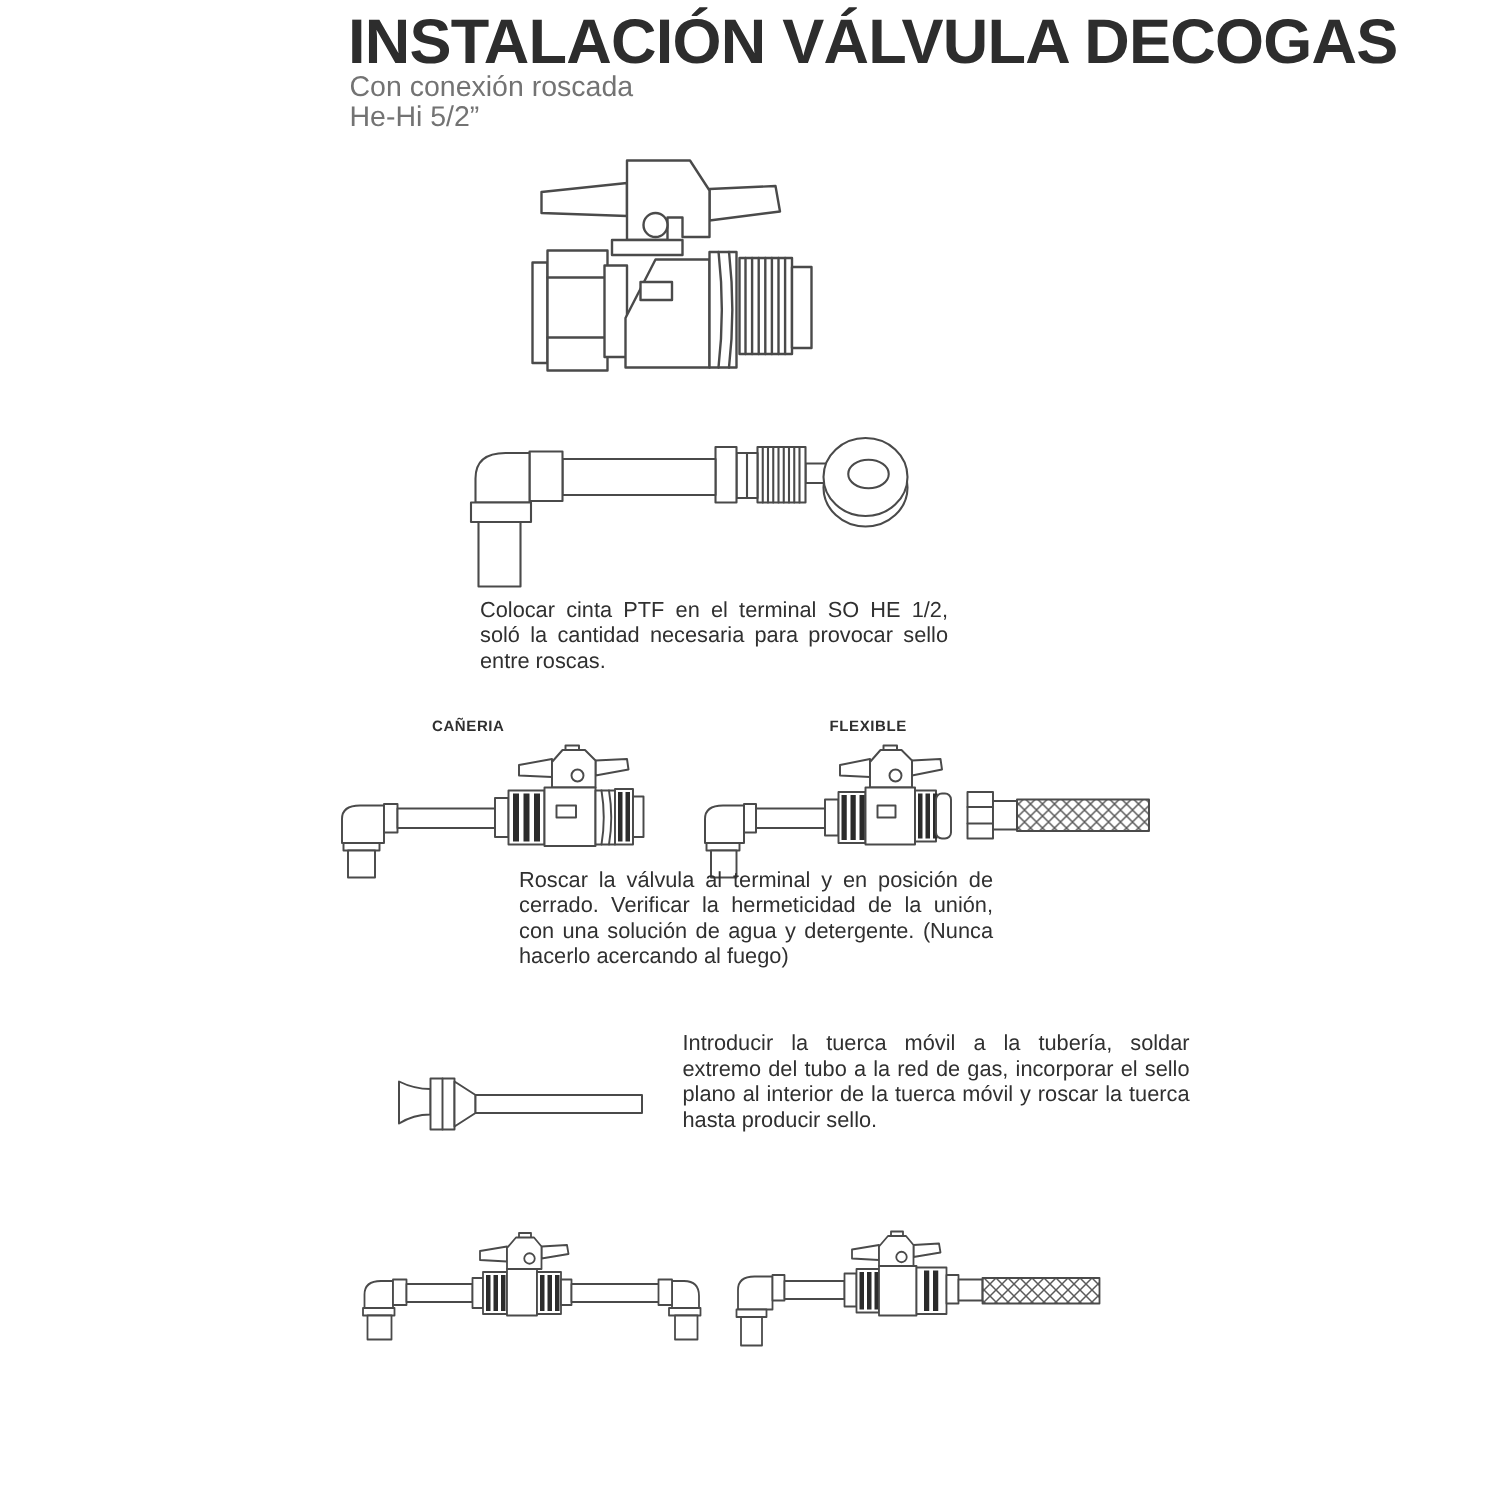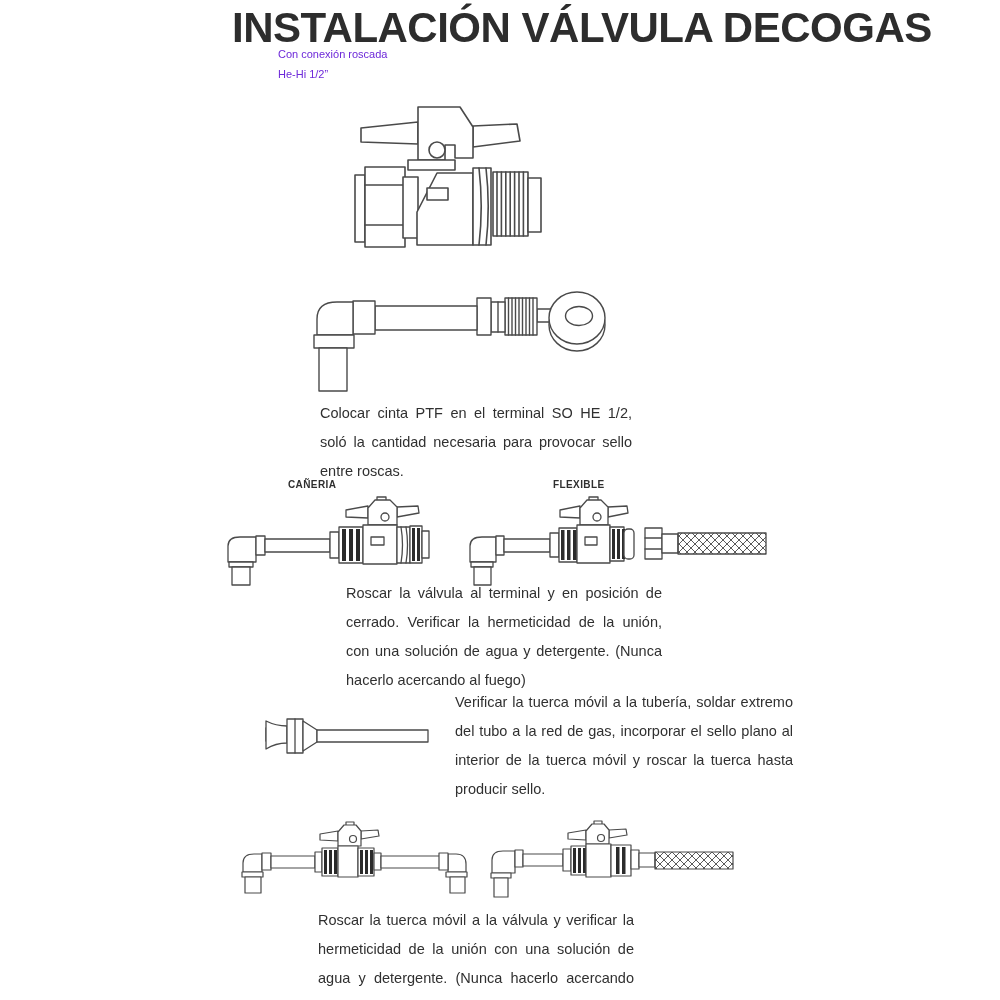--- a/index.html
+++ b/index.html
@@ -17,41 +17,40 @@
     left: 232px; top: 4px;
     font-size: 42px;
     font-weight: bold;
     letter-spacing: -0.5px;
     color: #2d2d2d;
     white-space: nowrap;
   }
   .subtitle {
     position: absolute;
     left: 233px;
-    font-size: 11px;
-    color: #6d28d9;
+    font-size: 19px;
+    color: #737373;
     white-space: nowrap;
-    margin-left: 45px;
   }
   .sub1 { top: 48px; }
   .sub2 { top: 68px; }
   .section-label {
     position: absolute;
     font-size: 10px;
     font-weight: bold;
     letter-spacing: 0.4px;
     color: #2f2f2f;
     white-space: nowrap;
   }
   .lbl-caneria  { left: 288px; top: 479px; }
   .lbl-flexible { left: 553px; top: 479px; }
   .caption {
     position: absolute;
     font-size: 14.5px;
-    line-height: 29px;
+    line-height: 17px;
     color: #303030;
     text-align: justify;
     text-align-last: left;
   }
   .cap1 { left: 320px; top: 399px; width: 312px; }
   .cap2 { left: 318px; top: 579px; width: 316px; margin-left: 28px; }
   .cap3 { left: 455px; top: 688px; width: 338px; }
   .cap4 { left: 318px; top: 906px; width: 316px; }
   figure { position: absolute; }
   .fig1 { left: 350px; top: 98px;  width: 200px; height: 150px; }
@@ -66,21 +65,21 @@
   .dark { fill: #2b2b2b; stroke: none; }
   .noline { fill: none; }
 </style>
 </head>
 <body>
 
 <div class="canvas">
 
   <h1 class="page-title">INSTALACIÓN VÁLVULA DECOGAS</h1>
   <div class="subtitle sub1">Con conexión roscada</div>
-  <div class="subtitle sub2">He-Hi 1/2”</div>
+  <div class="subtitle sub2">He-Hi 5/2”</div>
 
   <figure class="fig1">
     <svg viewBox="0 0 200 150">
       <g class="art" stroke-width="1.6">
         <polygon points="11,30 68,24 68,46 11,44"></polygon>
         <polygon points="123,28 167,26 170,43 123,49"></polygon>
         <path d="M68,62 L68,9 L110,9 L123,29 L123,60 L105,60 L105,47 L95,47 L95,62 Z"></path>
         <circle cx="87" cy="52" r="8"></circle>
         <rect x="58" y="62" width="47" height="10"></rect>
         <rect x="5" y="77" width="10" height="67"></rect>
@@ -200,21 +199,21 @@
         <rect x="4" y="25" width="22" height="13"></rect>
         <path d="M4,18 C12,22 18,23 25,23 L25,40 C18,40 12,41 4,46 Z"></path>
         <rect x="25" y="16" width="16" height="34"></rect>
         <line x1="33" y1="16" x2="33" y2="50"></line>
         <path d="M41,18 L41,48 L55,39 L55,27 Z"></path>
         <rect x="55" y="27" width="111" height="12"></rect>
       </g>
     </svg>
   </figure>
 
-  <p class="caption cap3">Verificar la tuerca móvil a la tubería, soldar extremo del tubo a la red de gas, incorporar el sello plano al interior de la tuerca móvil y roscar la tuerca hasta producir sello.</p>
+  <p class="caption cap3">Introducir la tuerca móvil a la tubería, soldar extremo del tubo a la red de gas, incorporar el sello plano al interior de la tuerca móvil y roscar la tuerca hasta producir sello.</p>
 
   <figure class="fig6">
     <svg viewBox="0 0 255 75">
       <g class="art" stroke-width="1.2">
         <polygon points="95,14 113,11 113,21 95,20"></polygon>
         <polygon points="136,11 153,10 154,16 136,19"></polygon>
         <rect x="121" y="2" width="8" height="4"></rect>
         <path d="M113,26 L113,12 L119,5 L131,5 L136,11 L136,26 Z"></path>
         <circle cx="128" cy="19" r="3.5"></circle>
         <path d="M18,52 L18,43 Q18,34 29,34 L37,34 L37,52 Z"></path>
@@ -269,15 +268,14 @@
         <rect x="123" y="25" width="20" height="31"></rect>
         <rect class="dark" x="128" y="27" width="3.5" height="27"></rect>
         <rect class="dark" x="134" y="27" width="3.5" height="27"></rect>
         <rect x="143" y="30" width="8" height="19"></rect>
         <rect x="151" y="33" width="16" height="14"></rect>
         <rect x="167" y="32" width="78" height="17" fill="url(#braidB)"></rect>
       </g>
     </svg>
   </figure>
 
-  <p class="caption cap4">Roscar la tuerca móvil a la válvula y verificar la hermeticidad de la unión  con una solución de agua y detergente. (Nunca hacerlo acercando fuego)</p>
 
 </div>
 
 </body></html>

